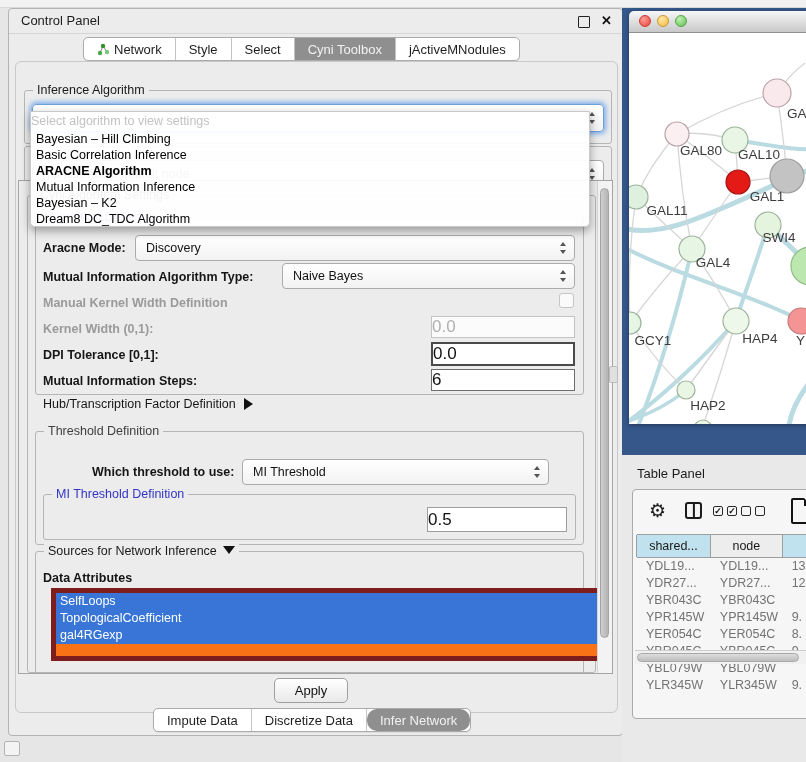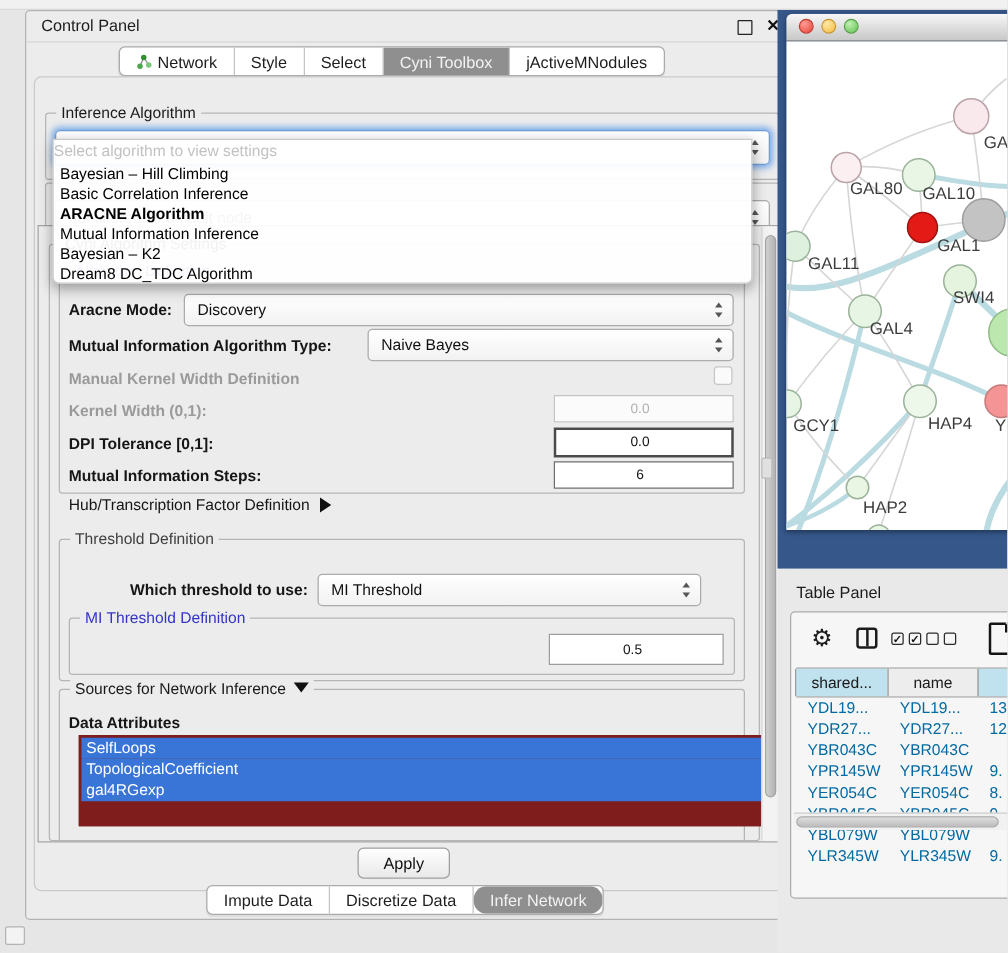--- a/index.html
+++ b/index.html
@@ -1,20 +1,20 @@
 <!DOCTYPE html>
 <html><head>
 <meta charset="utf-8">
 <style>
   html,body{margin:0;padding:0;background:#e6e6e6;font-family:"Liberation Sans",sans-serif;}
   #screen{position:relative;width:806px;height:762px;overflow:hidden;background:#e6e6e6;}
   #topstrip{position:absolute;left:0;top:0;width:806px;height:7px;background:#f1f1f1;border-bottom:1px solid #d9d9d9;}
 
   
-  #control-panel{position:absolute;left:20px;top:8px;width:615px;height:728px;background:#ececec;
+  #control-panel{position:absolute;left:8px;top:8px;width:615px;height:728px;background:#ececec;
     border:1px solid #b3b3b3;border-radius:4px;box-sizing:border-box;}
   #cp-titlebar{position:absolute;left:0;top:0;right:0;height:24px;border-bottom:1px solid #d6d6d6;}
   #cp-title{position:absolute;left:12px;top:4px;font-size:13px;color:#1c1c1c;}
   #cp-float{position:absolute;right:32px;top:7px;width:10px;height:10px;border:1.6px solid #222;border-radius:1px;}
   #cp-close{position:absolute;right:10px;top:4px;font-size:13px;font-weight:bold;color:#111;}
 
   .seg{position:absolute;display:flex;height:22px;border:1px solid #ababab;border-radius:5px;overflow:hidden;
     background:#fff;box-shadow:0 1px 1px rgba(0,0,0,.07);}
   .seg>div{display:flex;align-items:center;justify-content:center;gap:4px;font-size:13px;color:#1e1e1e;
     border-right:1px solid #c4c4c4;padding:0 13px;white-space:nowrap;}
@@ -32,22 +32,22 @@
 
   .combo{position:absolute;background:linear-gradient(#ffffff,#f2f2f2);border:1px solid #ababab;border-radius:4px;
     box-sizing:border-box;font-size:12.5px;color:#111;display:flex;align-items:center;padding-left:10px;}
   .spin{position:absolute;right:7px;top:50%;transform:translateY(-50%);width:7px;height:12px;}
   .spin:before,.spin:after{content:"";position:absolute;left:0;border-left:3.5px solid transparent;border-right:3.5px solid transparent;}
   .spin:before{top:0;border-bottom:4.5px solid #555;}
   .spin:after{bottom:0;border-top:4.5px solid #555;}
 
   .lbl{position:absolute;font-size:12.5px;font-weight:bold;color:#161616;white-space:nowrap;}
   .lbl-dis{position:absolute;font-size:12.5px;font-weight:bold;color:#9a9a9a;white-space:nowrap;}
-  .field{position:absolute;background:#fff;box-sizing:border-box;font-size:11px;color:#111;
-    display:flex;align-items:center;justify-content:center;padding-right:6px;}
+  .field{position:absolute;background:#fff;box-sizing:border-box;font-size:17px;color:#111;
+    display:flex;align-items:center;justify-content:flex-start;padding-right:6px;}
   .f-dis{border:1px solid #c3c3c3;background:#fbfbfb;color:#b0b0b0;}
   .f-strong{border:2px solid #4a4a4a;}
   .f-mid{border:1.5px solid #6e6e6e;}
 
   
   #algo-popup{position:absolute;left:14px;top:49px;width:560px;height:116px;background:rgba(255,255,255,.94);
     border:1px solid #c9c9c9;border-radius:0 0 5px 5px;box-shadow:0 4px 10px rgba(0,0,0,.35);z-index:50;box-sizing:border-box;}
   #algo-placeholder{height:17px;font-size:12.5px;color:#c2c2c2;padding-top:2px;}
   .algo-item{height:16px;line-height:16px;padding-left:5px;font-size:12.5px;color:#000;white-space:nowrap;}
   .algo-item.selected{font-weight:bold;}
@@ -63,21 +63,21 @@
     background:linear-gradient(90deg,#cfcfcf,#b4b4b4);border:1px solid #a3a3a3;box-sizing:border-box;}
 
   .checkbox{position:absolute;width:15px;height:15px;border:1px solid #c6c6c6;border-radius:3px;background:#fafafa;box-sizing:border-box;}
 
   #hub-row{position:absolute;left:24px;top:216px;font-size:12.5px;color:#161616;white-space:nowrap;}
   .tri-right{display:inline-block;margin-left:8px;border-top:6px solid transparent;border-bottom:6px solid transparent;
     border-left:9px solid #111;vertical-align:-2px;}
   .tri-down{display:inline-block;margin-left:6px;border-left:6px solid transparent;border-right:6px solid transparent;
     border-top:8px solid #111;vertical-align:1px;}
 
-  #attr-list{position:absolute;left:32px;top:407px;width:587px;height:73px;background:#7f1d1d;border:2px solid #7f1d1d;
+  #attr-list{position:absolute;left:32px;top:407px;width:587px;height:73px;background:#f97316;border:5px solid #7f1d1d;
     box-sizing:border-box;overflow:hidden;}
   .attr-item{height:17px;line-height:17px;background:#3875d7;color:#fff;font-size:12.5px;padding-left:4px;}
   #attr-scroll{position:absolute;right:1px;top:2px;width:8px;height:62px;background:#cacaca;border-radius:4px;border:1px solid #b0b0b0;}
 
   #apply-btn{position:absolute;left:258px;top:616px;width:72px;height:23px;border:1px solid #9f9f9f;border-radius:5px;
     background:linear-gradient(#ffffff,#e9e9e9);font-size:13px;color:#111;display:flex;align-items:center;justify-content:center;}
 
   #panel-grip{position:absolute;left:609px;top:366px;width:7px;height:15px;background:#e0e0e0;border:1px solid #bcbcbc;border-radius:2px;}
   #mini-window{position:absolute;left:4px;top:741px;width:14px;height:13px;background:#f3f3f3;border:1px solid #b3b3b3;border-radius:2px;}
 
@@ -107,21 +107,21 @@
   #icon-page{position:absolute;left:158px;top:8px;width:17px;height:22px;border:2.4px solid #141414;border-radius:2px;background:#f6f6f6;}
   #icon-page:after{content:"";position:absolute;right:-2px;top:-2px;border-top:8px solid #f6f6f6;border-left:8px solid #141414;}
 
   #tp-table{position:absolute;left:4px;top:44px;right:0;}
   .tp-hrow{display:flex;height:22px;border-top:1px solid #9e9e9e;border-bottom:1px solid #9e9e9e;}
   .tp-hcell{box-sizing:border-box;border-right:1px solid #9e9e9e;border-left:1px solid #9e9e9e;margin-left:-1px;
     background:#ededed;font-size:12.5px;color:#1a1a1a;display:flex;align-items:center;justify-content:center;}
   .tp-hcell.hl{background:#bfe2ee;}
   #tp-rows{height:136px;overflow:hidden;}
   .tp-row{display:flex;height:17px;}
-  .tp-cell{box-sizing:border-box;font-size:12.5px;color:#0369a1;padding-left:9px;line-height:17px;white-space:nowrap;overflow:hidden;}
+  .tp-cell{box-sizing:border-box;font-size:12.5px;color:#737373;padding-left:9px;line-height:17px;white-space:nowrap;overflow:hidden;}
   #tp-hscroll{position:absolute;left:2px;top:160px;width:190px;height:13px;background:#f1f1f1;border-top:1px solid #cdcdcd;}
   #tp-hthumb{position:absolute;left:2px;top:1.5px;width:162px;height:9px;border-radius:5px;
     background:linear-gradient(#dedede,#bdbdbd);border:1px solid #a8a8a8;box-sizing:border-box;}
 
   svg text{font-family:"Liberation Sans",sans-serif;}
 </style>
 </head>
 <body>
 
 <div id="screen">
@@ -357,21 +357,21 @@
         </span>
         <span class="chkpair" id="icon-unchecked">
           <span class="chkbx"></span>
           <span class="chkbx"></span>
         </span>
         <span id="icon-page"></span>
       </div>
       <div id="tp-table">
         <div class="tp-hrow" id="tp-headrow">
             <div class="tp-hcell hl" style="width: 76px;">shared...</div>
-            <div class="tp-hcell" style="width: 74px;">name</div>
+            <div class="tp-hcell" style="width: 74px;">node</div>
             <div class="tp-hcell hl" style="width: 60px;"></div>
           </div>
         <div id="tp-rows">
             <div class="tp-row">
               <div class="tp-cell" style="width: 76px;">YDL19...</div>
               <div class="tp-cell" style="width: 74px;">YDL19...</div>
               <div class="tp-cell" style="width: 60px;">13</div>
             </div>
             <div class="tp-row">
               <div class="tp-cell" style="width: 76px;">YDR27...</div>

